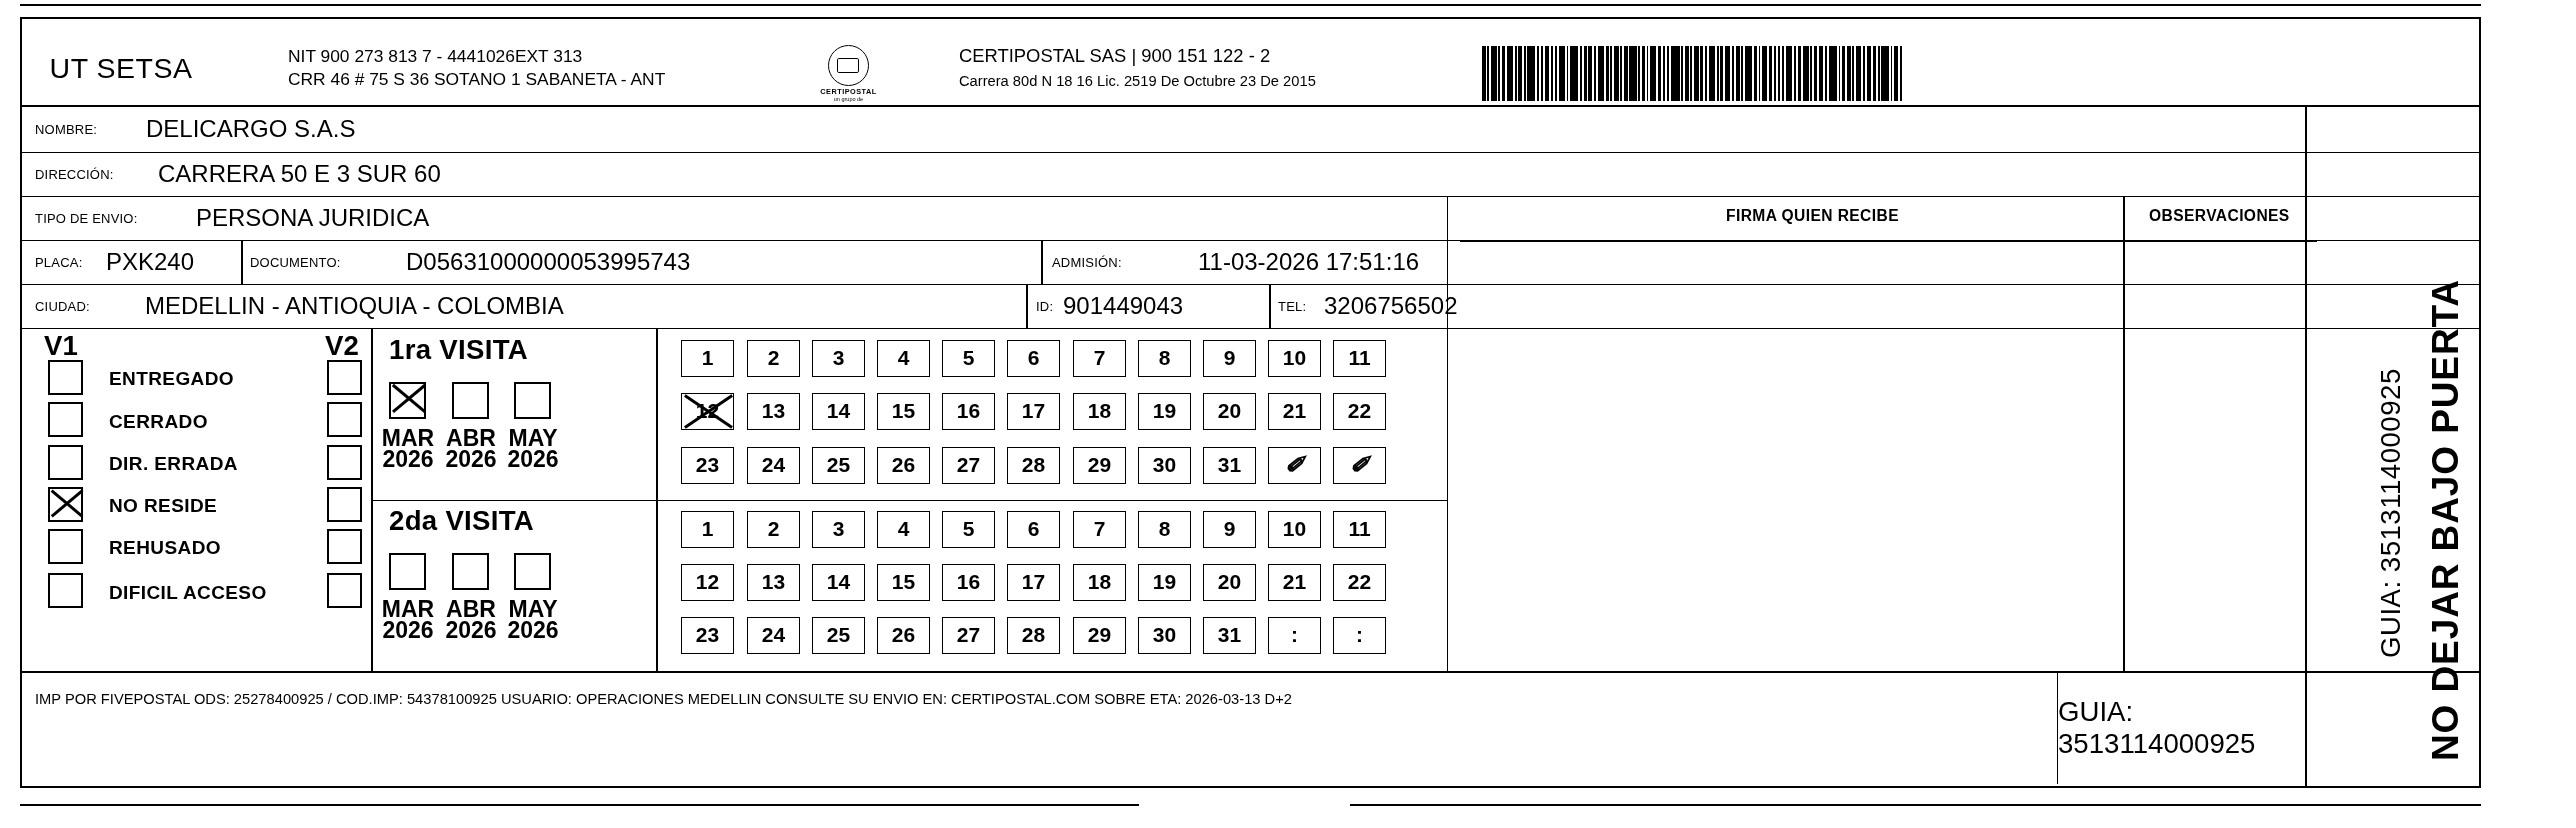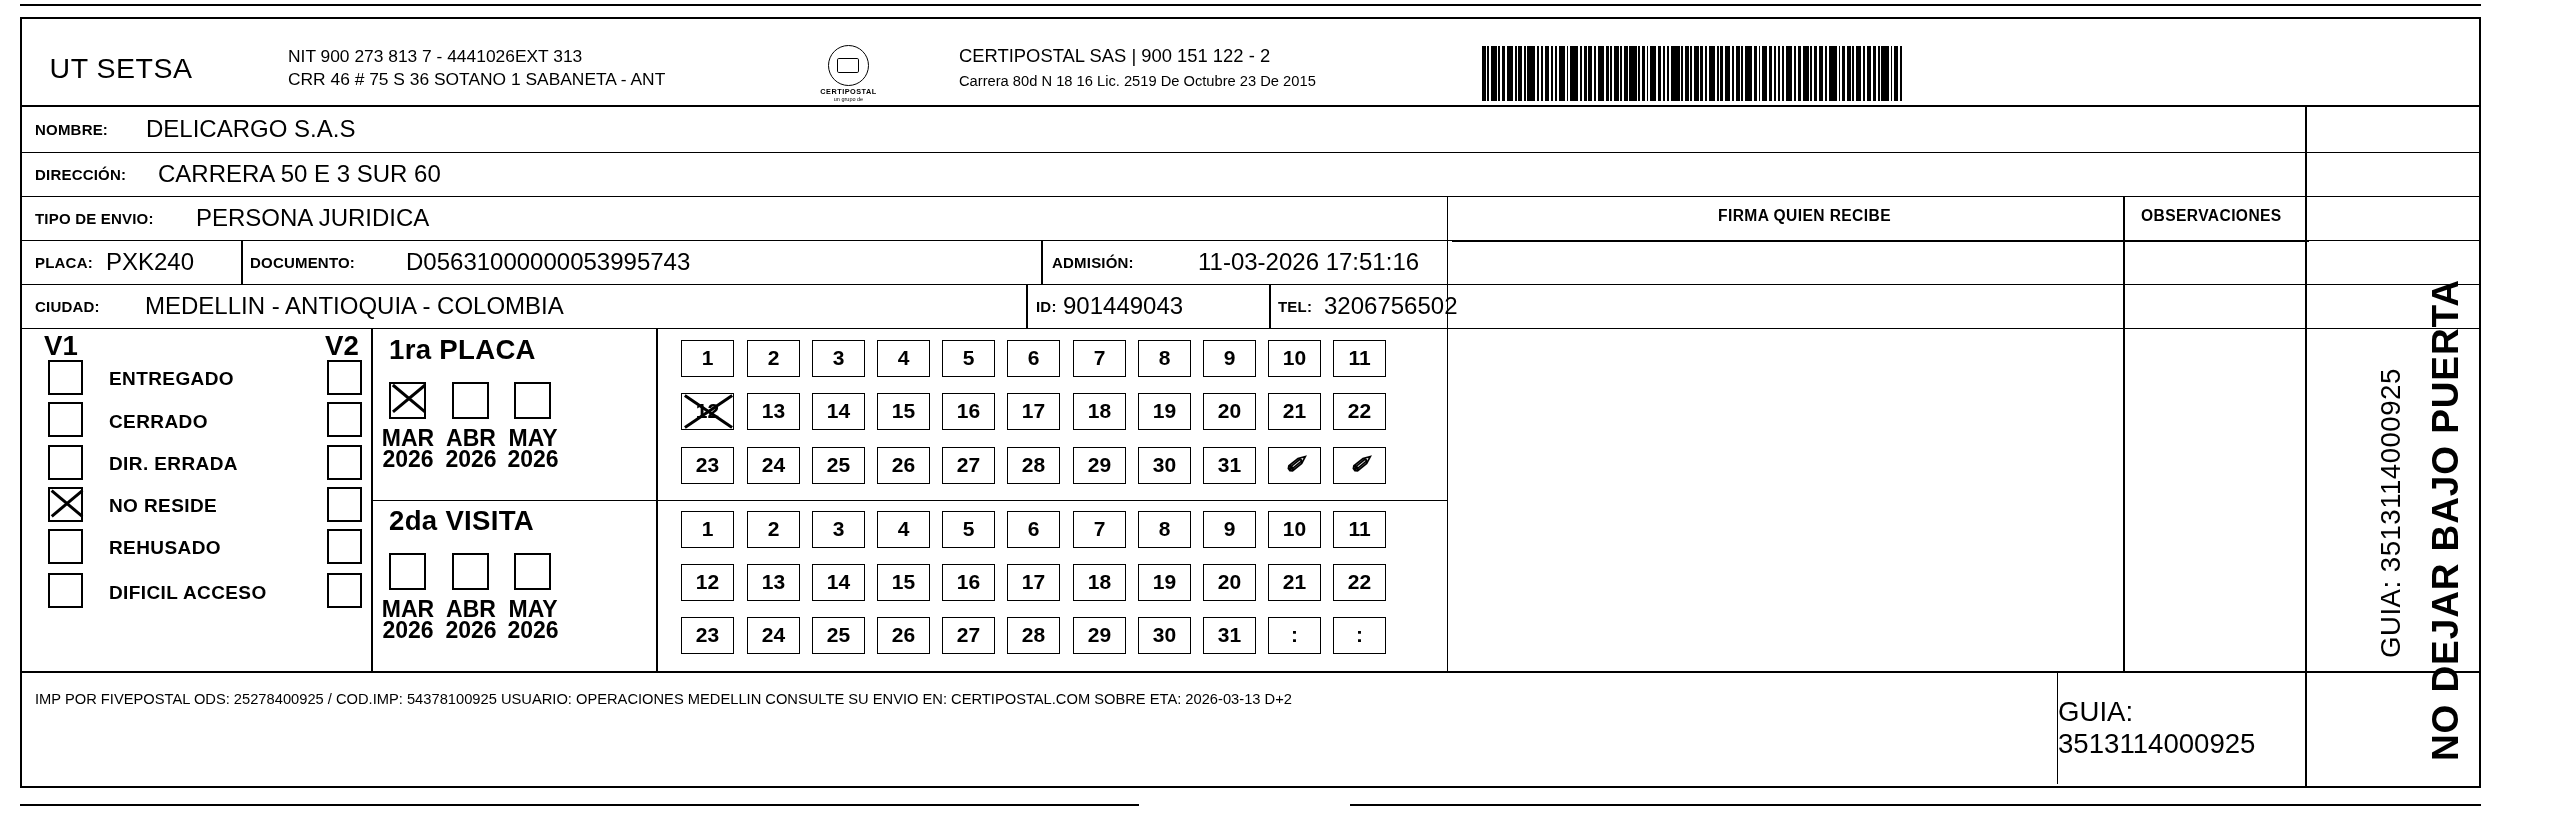--- a/index.html
+++ b/index.html
@@ -23,37 +23,37 @@
   .logo .lbl2{font-size:5.5px;}
   .hdr-cp{position:absolute;left:937px;top:26px;font-size:18.4px;}
   .hdr-cp .l2{font-size:14.7px;margin-top:6.4px;}
 
   
   .barcode{position:absolute;left:1460px;top:27.6px;width:726px;height:55px;display:flex;align-items:flex-start;}
   .barcode i{display:block;height:55px;background:#000;margin-right:1.8px;}
 
   
   .row{position:absolute;left:0;width:100%;border-bottom:1.8px solid #000;box-sizing:border-box;}
-  .cap{font-size:15px;font-weight:bold;letter-spacing:0.2px;}
+  .cap{font-size:13px;font-weight:normal;letter-spacing:0.2px;}
   .val{font-size:24px;}
 
   #r-nombre{top:88px;height:46px;}
   #r-direccion{top:134px;height:44px;}
   #r-tipo{top:178px;height:44px;}
   #r-placa{top:222px;height:44px;}
   #r-ciudad{top:266px;height:44px;}
 
   .inline{position:absolute;top:50%;transform:translateY(-50%);white-space:nowrap;}
 
   
   .vsep{position:absolute;top:0;bottom:0;width:1.8px;background:#000;}
 
   
   .firma{position:absolute;left:1425px;top:178px;width:858px;height:474px;border-left:1.8px solid #000;box-sizing:border-box;}
-  .firma-hd{position:absolute;left:4px;top:0;width:100%;height:45px;border-bottom:1.8px solid #000;box-sizing:border-box;}
+  .firma-hd{position:absolute;left:12px;top:0;width:100%;height:45px;border-bottom:1.8px solid #000;box-sizing:border-box;}
   .firma-hd .t1{position:absolute;left:266px;top:10px;font-size:15.6px;font-weight:bold;letter-spacing:0.4px;}
   .firma-hd .t2{position:absolute;left:689px;top:10px;font-size:15.6px;font-weight:bold;letter-spacing:0.4px;}
   .firma-sep{position:absolute;left:675px;top:0;width:1.8px;height:474px;background:#000;}
 
   
   .rightpanel{position:absolute;left:2283px;top:88px;width:173px;height:680px;border-left:2.8px solid #000;box-sizing:border-box;}
   .rot{position:absolute;transform-origin:left top;white-space:nowrap;}
   .rot-big{transform:rotate(-90deg);left:118px;top:654px;font-size:37px;font-weight:bold;letter-spacing:0.9px;}
   .rot-small{transform:rotate(-90deg);left:68px;top:551px;font-size:27.6px;letter-spacing:0.5px;}
 
@@ -277,21 +277,21 @@
             <div class="opt-lbl" style="left:87px;top:208px">REHUSADO</div>
             <div class="chk" style="left:305px;top:200px"></div>
             <div class="chk" style="left:26px;top:244px"></div>
             <div class="opt-lbl" style="left:87px;top:253px">DIFICIL ACCESO</div>
             <div class="chk" style="left:305px;top:244px"></div>
           </div>
       </div>
 
       <div id="visits-host">
           <div class="vis" style="left:367px;top:5.5px">
-            <h4>1ra PLACA</h4>
+            <h4>1ra VISITA</h4>
           </div>
           <div class="mbox x" style="left:367px;top:53px"></div>
           <div class="mlab" style="left:354px;top:99px">MAR<br>2026</div>
           <div class="mbox" style="left:430px;top:53px"></div>
           <div class="mlab" style="left:417px;top:99px">ABR<br>2026</div>
           <div class="mbox" style="left:492px;top:53px"></div>
           <div class="mlab" style="left:479px;top:99px">MAY<br>2026</div>
           <div class="day" style="position:absolute;left:659px;top:11px">1</div>
           <div class="day" style="position:absolute;left:725px;top:11px">2</div>
           <div class="day" style="position:absolute;left:790px;top:11px">3</div>

